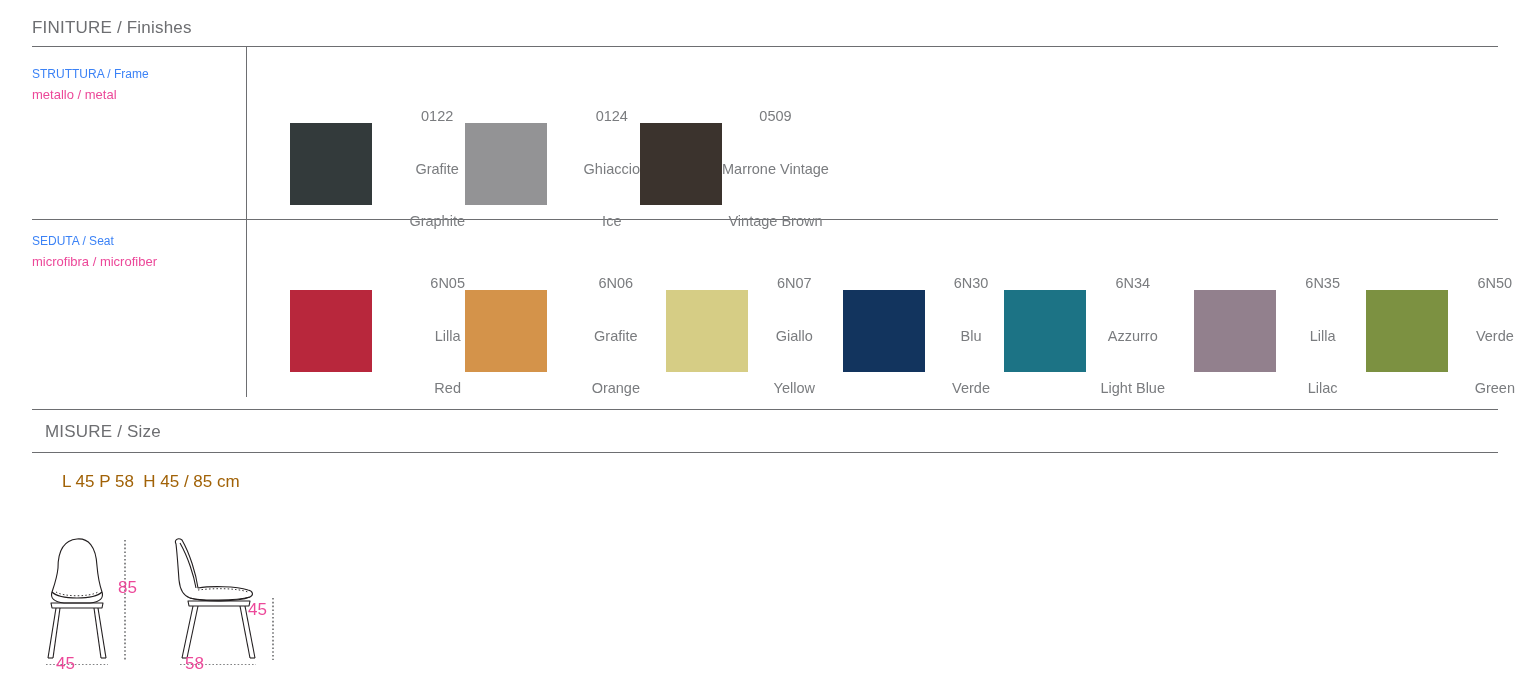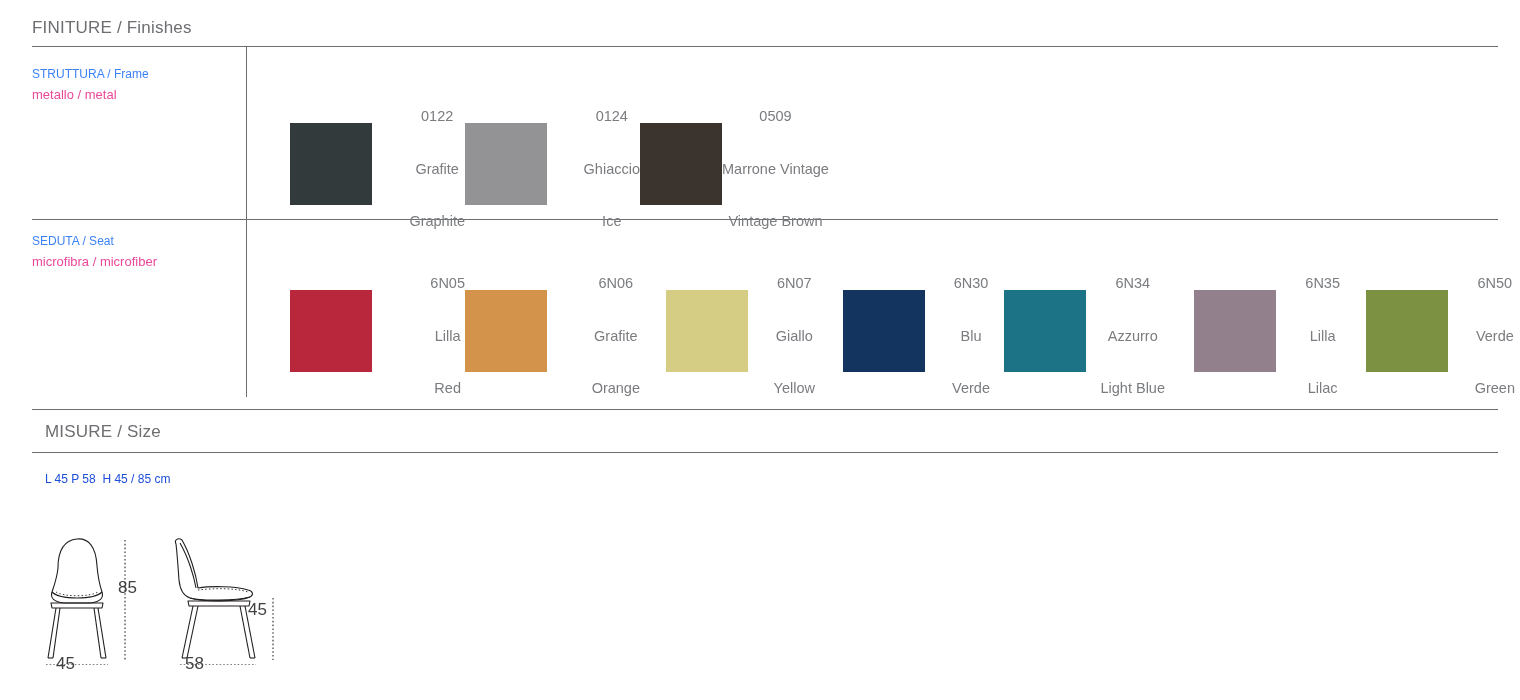--- a/index.html
+++ b/index.html
@@ -112,41 +112,41 @@
   .swatch-text .en   { display: block; }
 
   
   #misure-header {
     position: absolute;
     left: 45px;
     top: 422px;
   }
   #misure-line {
     position: absolute;
-    left: 45px;
+    left: 62px;
     top: 472px;
-    font-size: 12px;
-    color: #1d4ed8;
+    font-size: 17px;
+    color: #a16207;
     white-space: pre;
   }
 
   
   #drawings {
     position: absolute;
     left: 30px;
     top: 530px;
   }
   .draw-block { position: absolute; }
   #draw-front { left: 0px;   top: 0px; }
   #draw-side  { left: 130px; top: 0px; }
 
   .dim-label {
     position: absolute;
     font-size: 17px;
-    color: #404040;
+    color: #ec4899;
     white-space: pre;
   }
   #dim-85 { left: 118px; top: 578px; }
   #dim-45-side { left: 248px; top: 600px; }
   #dim-45-front { left: 56px; top: 654px; }
   #dim-58 { left: 185px; top: 654px; }
 </style>
 </head>
 <body>
 

